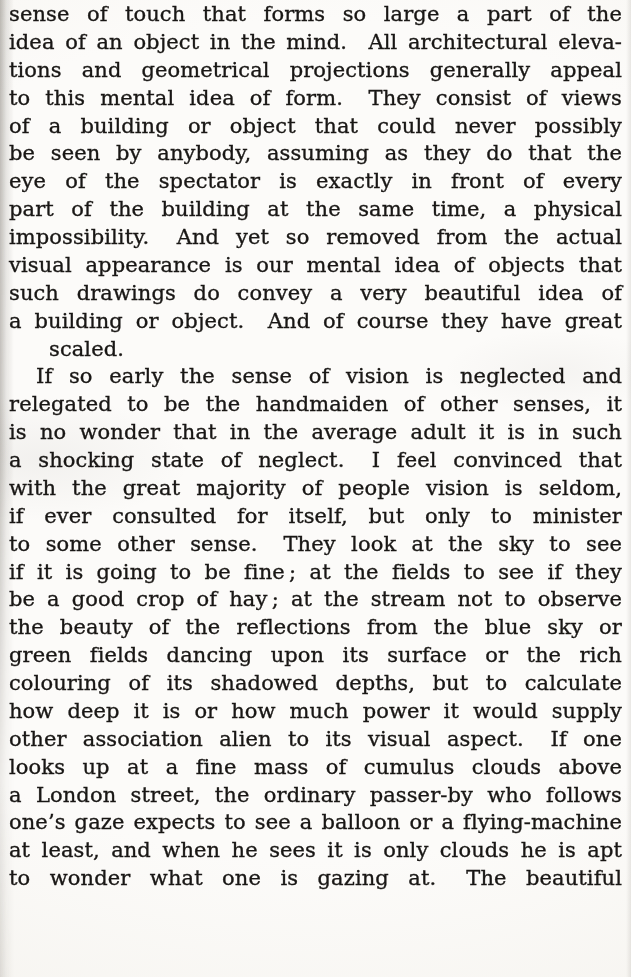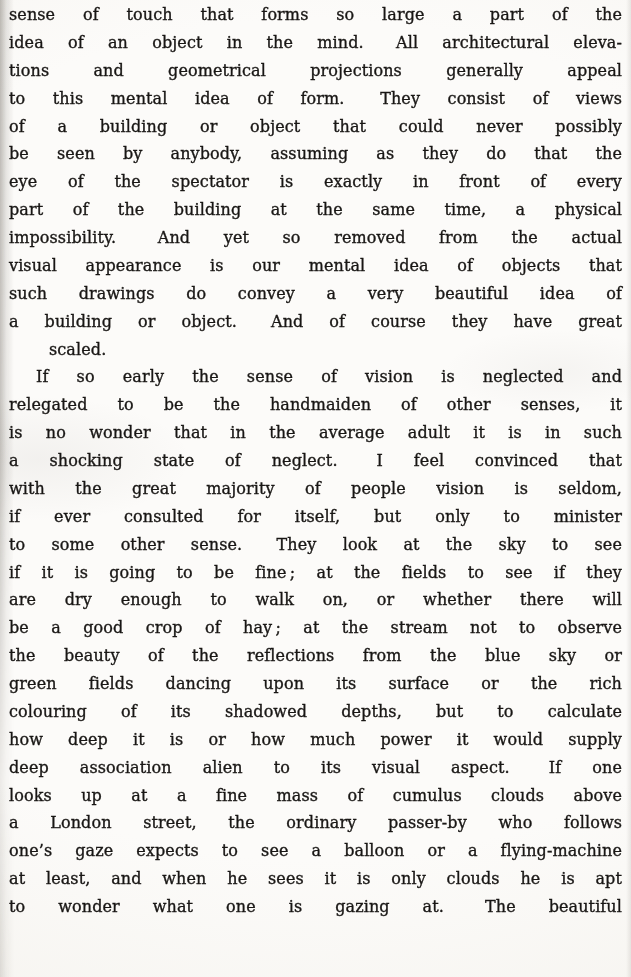--- a/index.html
+++ b/index.html
@@ -36,21 +36,21 @@
     right: 0; top: 0; bottom: 0;
     width: 5px;
     background: linear-gradient(to left, rgba(92,86,77,0.12), rgba(92,86,77,0) 100%);
     pointer-events: none;
   }
   .text-column {
     position: absolute;
     left: 9px;
     right: 9px;
     top: 1px;
-    font-size: 16px;
+    font-size: 21px;
     line-height: 27.88px;
     letter-spacing: 0.1px;
     -webkit-text-stroke: 0.35px currentColor;
   }
   .paragraph { margin: 0; }
   .line {
     text-align: justify;
     text-align-last: justify;
     height: 27.88px;
     overflow: visible;
@@ -87,27 +87,26 @@
       </div>
       <div class="paragraph">
         <div class="line indent">If so early the sense of vision is neglected and</div>
         <div class="line">relegated to be the handmaiden of other senses, it</div>
         <div class="line">is no wonder that in the average adult it is in such</div>
         <div class="line">a shocking state of neglect.  I feel convinced that</div>
         <div class="line">with the great majority of people vision is seldom,</div>
         <div class="line">if ever consulted for itself, but only to minister</div>
         <div class="line">to some other sense.  They look at the sky to see</div>
         <div class="line">if it is going to be fine ; at the fields to see if they</div>
-        <div class="line">are dry enough to walk on, or whether there will</div>
         <div class="line">be a good crop of hay ; at the stream not to observe</div>
         <div class="line">the beauty of the reflections from the blue sky or</div>
         <div class="line">green fields dancing upon its surface or the rich</div>
         <div class="line">colouring of its shadowed depths, but to calculate</div>
         <div class="line">how deep it is or how much power it would supply</div>
-        <div class="line">deep association alien to its visual aspect.  If one</div>
+        <div class="line">other association alien to its visual aspect.  If one</div>
         <div class="line">looks up at a fine mass of cumulus clouds above</div>
         <div class="line">a London street, the ordinary passer-by who follows</div>
         <div class="line">one’s gaze expects to see a balloon or a flying-machine</div>
         <div class="line">at least, and when he sees it is only clouds he is apt</div>
         <div class="line">to wonder what one is gazing at.  The beautiful</div>
       </div>
     </div>
 </div>
 
 </body></html>

